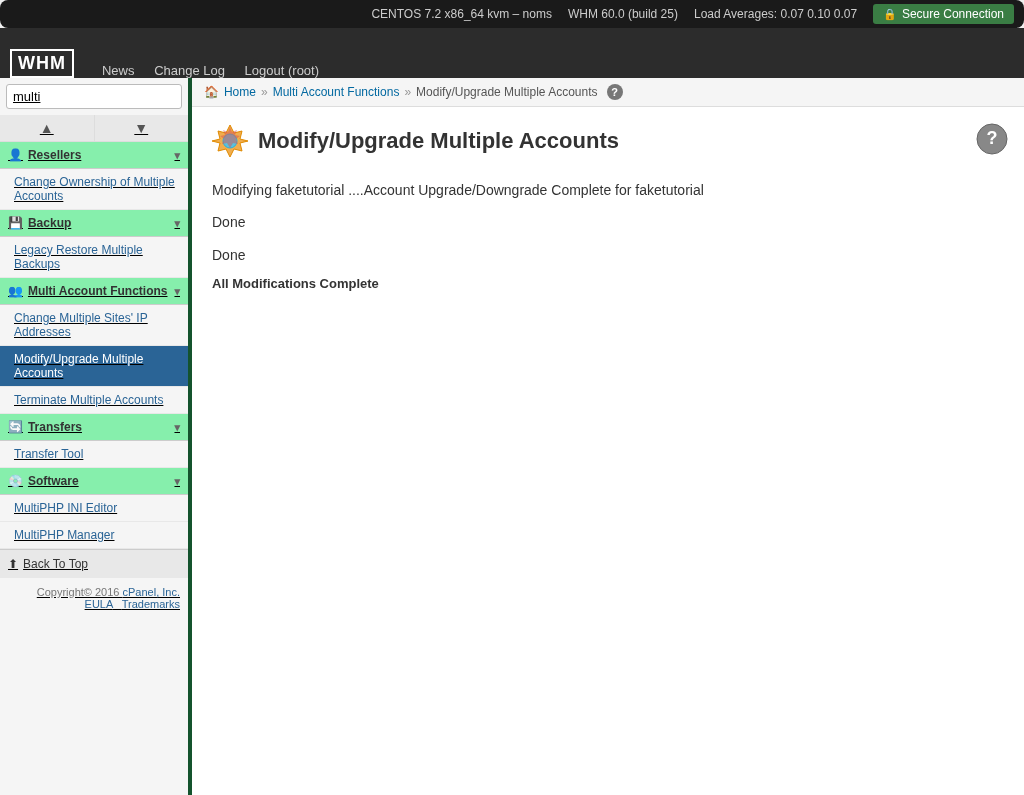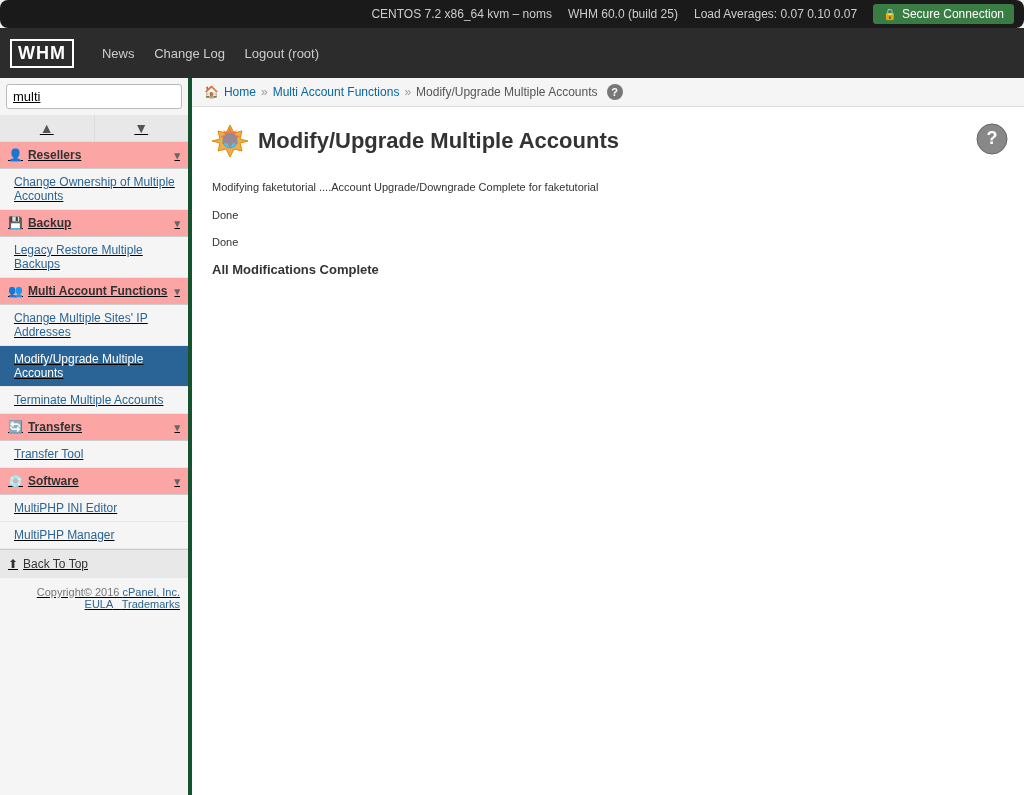--- a/index.html
+++ b/index.html
@@ -28,21 +28,21 @@
       align-items: center;
       gap: 5px;
       font-size: 12px;
     }
     #topbar .secure-conn .lock-icon { font-size: 11px; }
 
     
     #header {
       background: #2c2c2c;
       display: flex;
-      align-items: center;
+      align-items: flex-end;
       height: 50px;
       padding: 0 10px;
       gap: 20px;
     }
     #logo {
       color: #fff;
       font-weight: bold;
       font-size: 18px;
       border: 2px solid #fff;
       padding: 2px 6px;
@@ -113,21 +113,21 @@
       color: #555;
     }
     .scroll-arrows button:last-child { border-right: none; }
 
     
     .sidebar-section-header {
       display: flex;
       align-items: center;
       justify-content: space-between;
       padding: 6px 8px;
-      background: #fca5a5;
+      background: #86efac;
       border-bottom: 1px solid #ccc;
       font-size: 12px;
       font-weight: bold;
       color: #333;
       cursor: pointer;
     }
     .sidebar-section-header .section-icon { margin-right: 5px; }
     .sidebar-section-header .chevron { color: #666; font-size: 11px; }
 
     .sidebar-item {
@@ -222,21 +222,21 @@
 
     .help-circle-icon {
       position: absolute;
       right: 16px;
       top: 16px;
       width: 32px;
       height: 32px;
     }
 
     .log-text {
-      font-size: 11px;
+      font-size: 14px;
       color: #333;
       line-height: 1.6;
       margin-bottom: 10px;
     }
 
     .all-complete {
       font-weight: bold;
       font-size: 13px;
       color: #333;
       margin-top: 10px;

